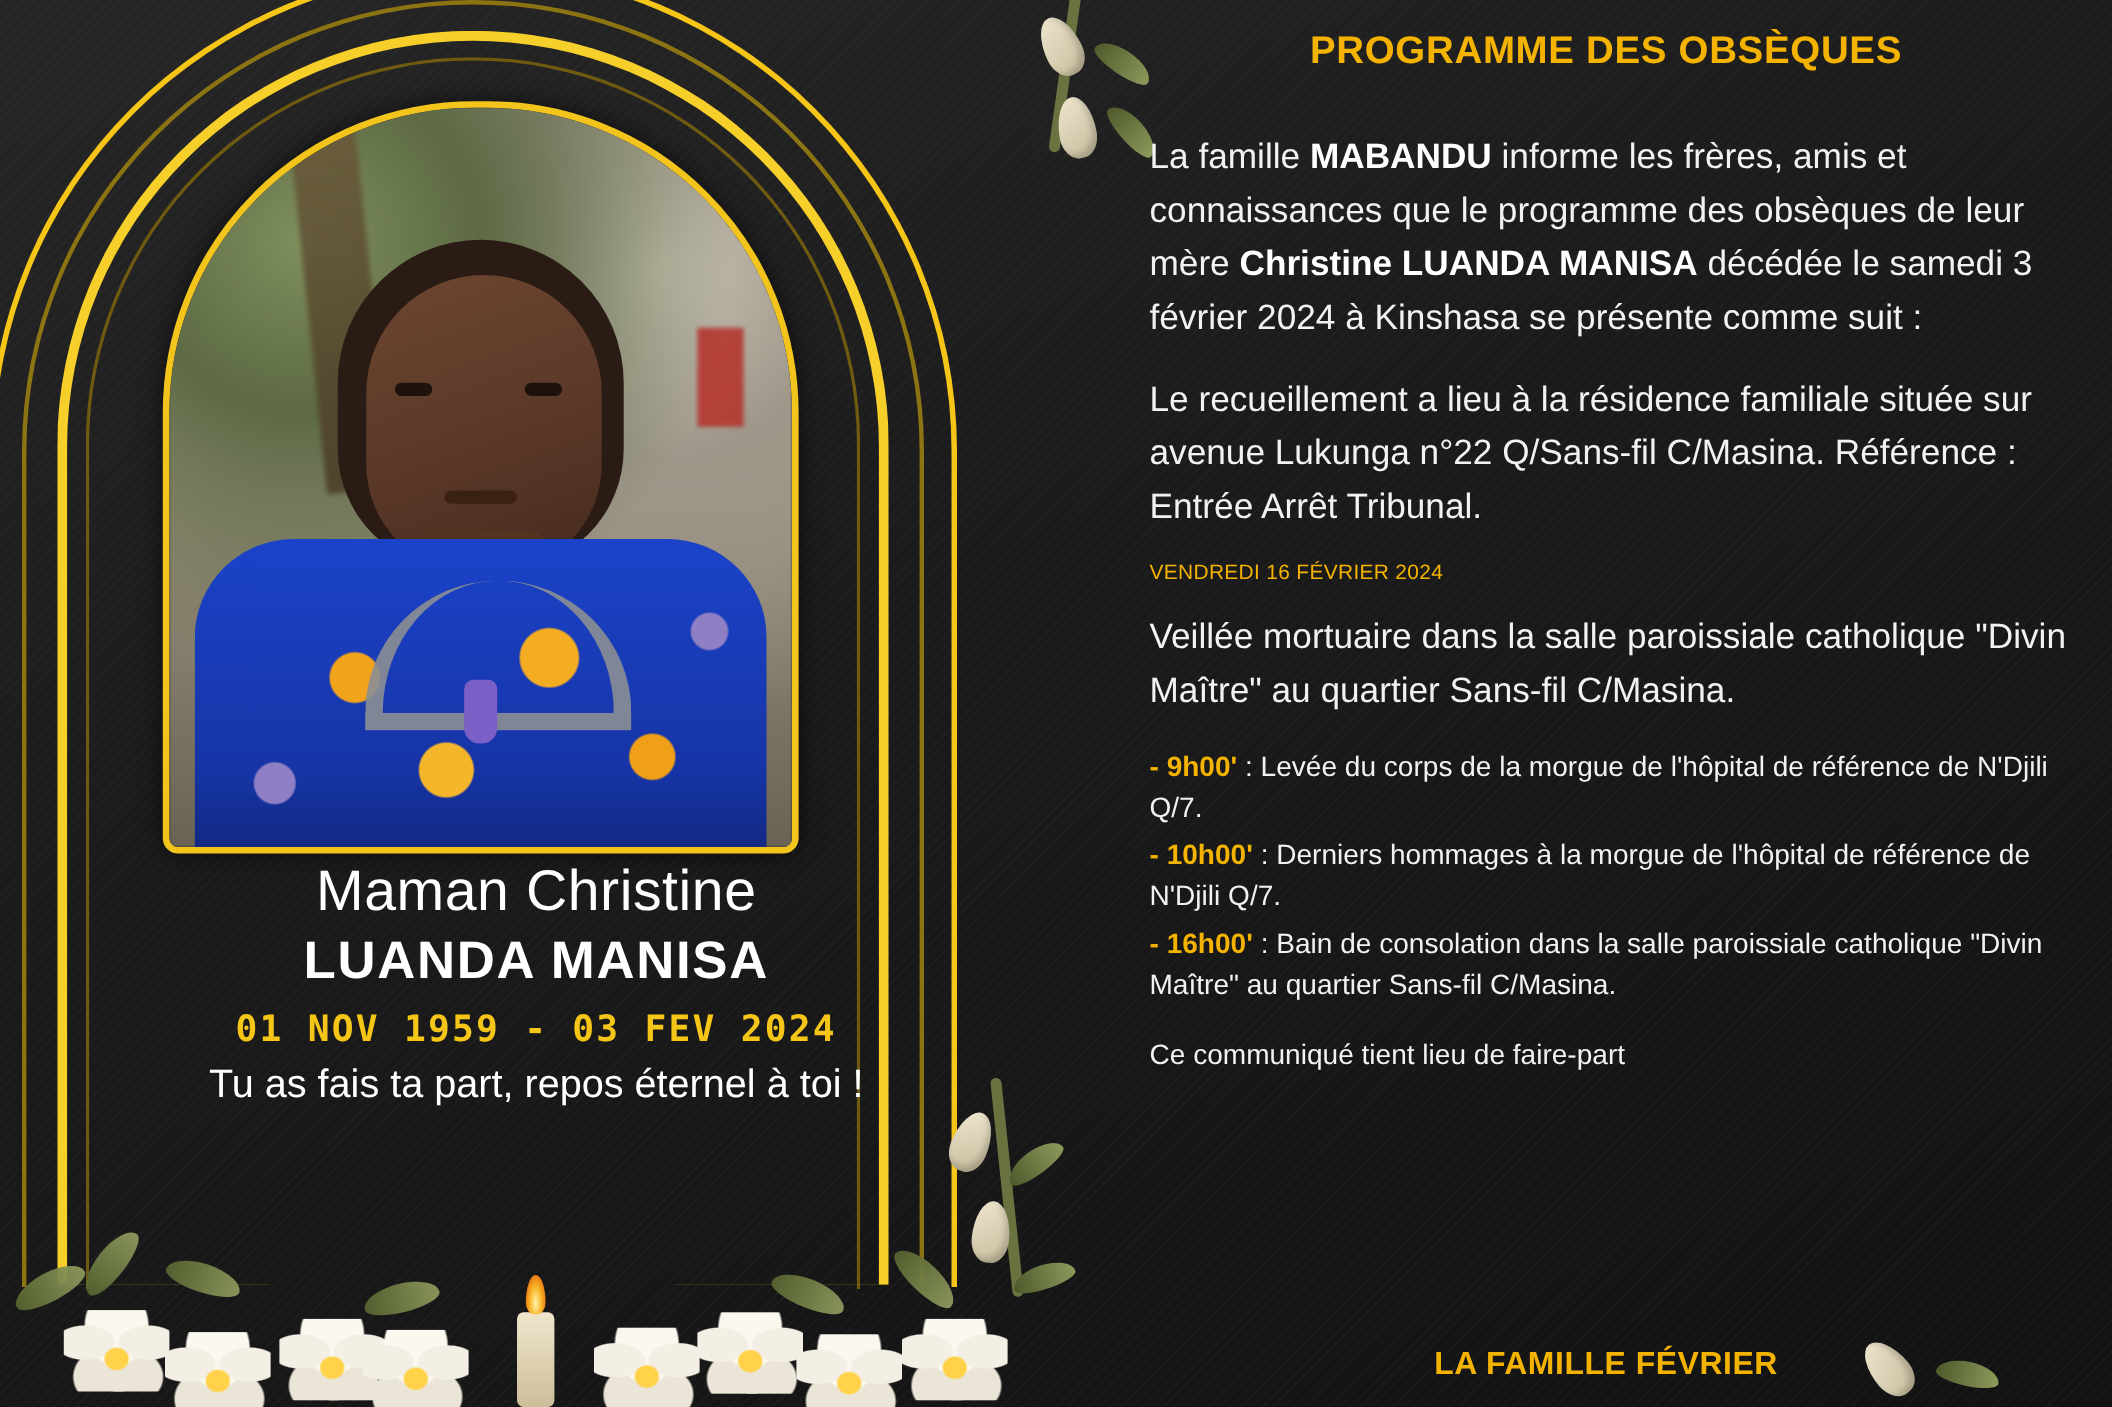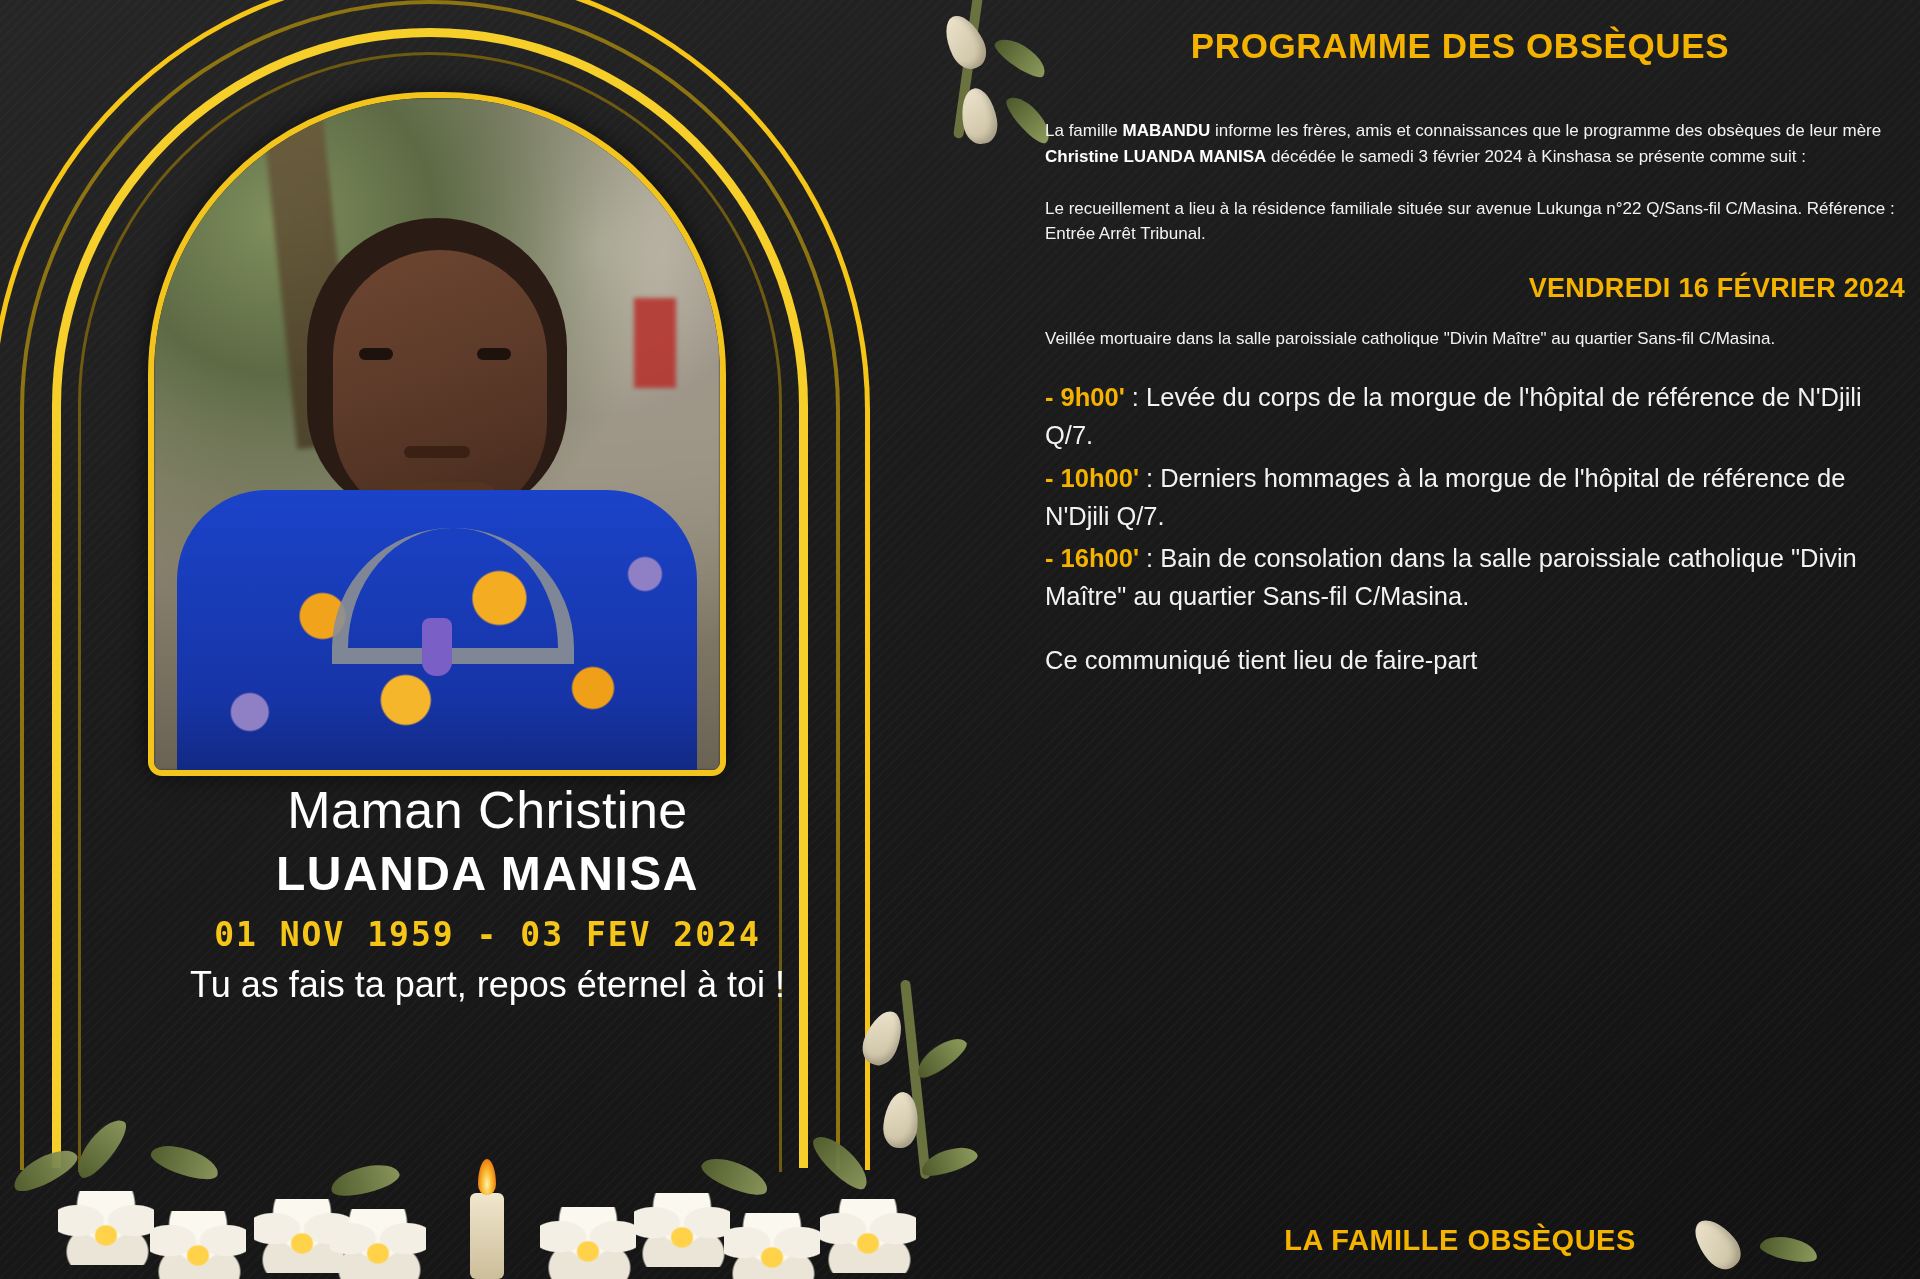--- a/index.html
+++ b/index.html
@@ -269,33 +269,32 @@
     font-size: 35px;
     font-weight: bold;
     letter-spacing: .6px;
   }
   .prog-body {
     position: absolute;
     left: 45px; top: 118px;
     width: 860px;
   }
   .para {
-    font-size: 17px;
+    font-size: 32px;
     line-height: 1.52;
     margin: 0 0 26px 0;
     color: #f2f2f2;
   }
   .para b { font-weight: bold; color: #ffffff; }
   .daytitle {
     color: #f5b301;
-    font-size: 27px;
-    font-weight: bold;
+    font-size: 19px;
+    font-weight: normal;
     margin: 0 0 22px 0;
     letter-spacing: .3px;
-    text-align: right;
   }
   .sched-item {
     font-size: 25.5px;
     line-height: 1.5;
     margin: 0 0 4px 0;
     color: #f2f2f2;
   }
   .sched-item .hour {
     color: #f5b301;
     font-weight: bold;
@@ -421,16 +420,16 @@
 
       <div>
         <p class="sched-item"><span class="hour">- 9h00'</span><span> : Levée du corps de la morgue de l'hôpital de référence de N'Djili Q/7.</span></p>
         <p class="sched-item"><span class="hour">- 10h00'</span><span> : Derniers hommages à la morgue de l'hôpital de référence de N'Djili Q/7.</span></p>
         <p class="sched-item"><span class="hour">- 16h00'</span><span> : Bain de consolation dans la salle paroissiale catholique "Divin Maître" au quartier Sans-fil C/Masina.</span></p>
       </div>
 
       <p class="closing">Ce communiqué tient lieu de faire-part</p>
     </div>
 
-    <div class="family">LA FAMILLE OBSÈQUES</div>
+    <div class="family">LA FAMILLE FÉVRIER</div>
   </div>
 
 </div>
 
 </body></html>

